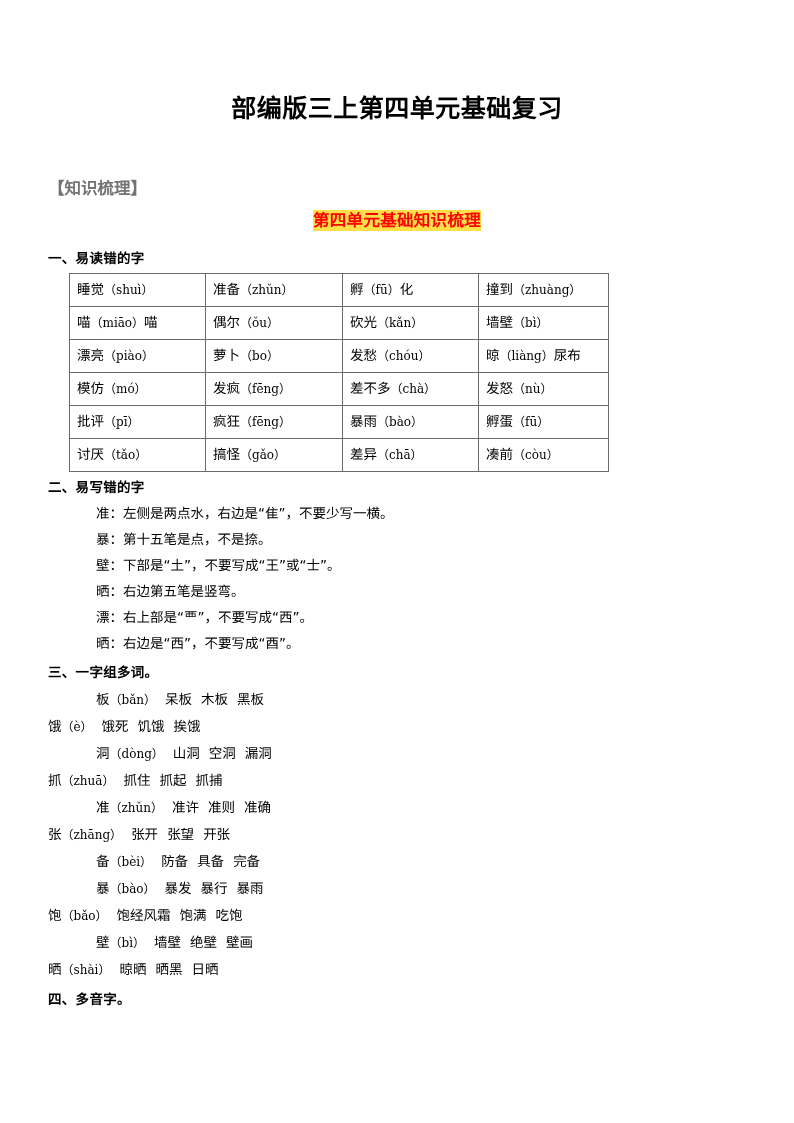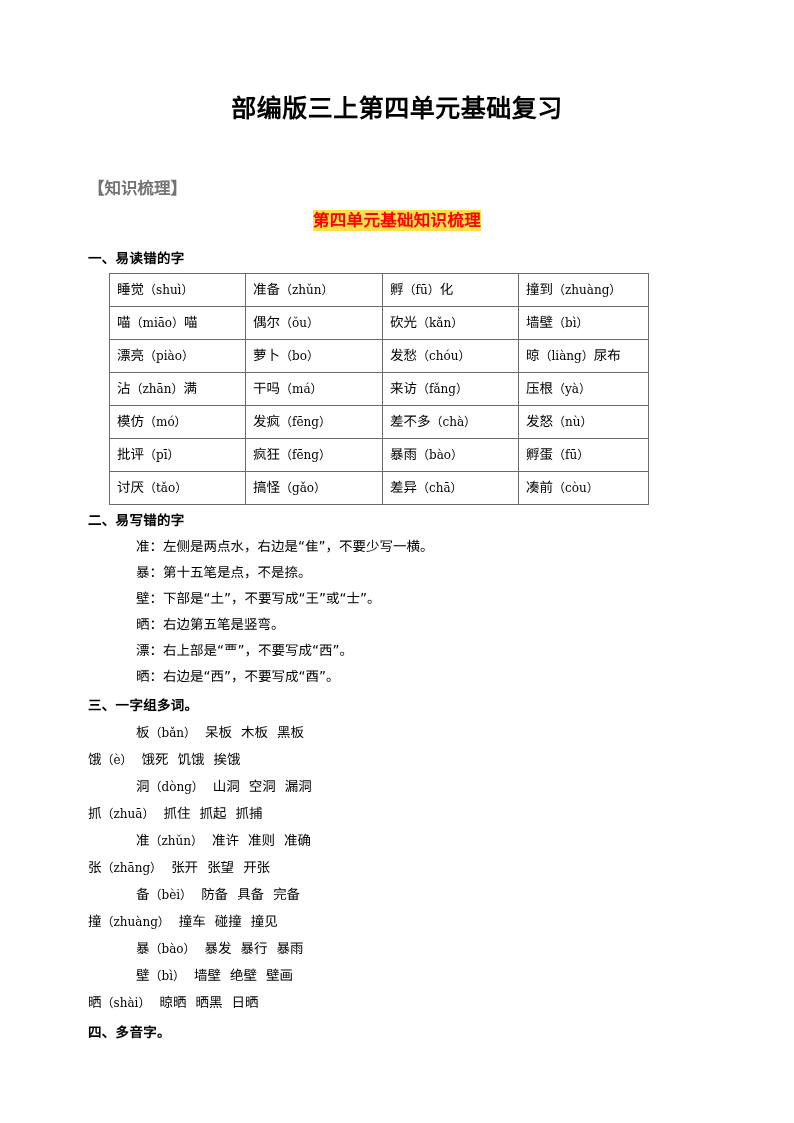--- a/index.html
+++ b/index.html
@@ -18,21 +18,21 @@
     -webkit-font-smoothing: none;
   }
 
   .page {
     position: absolute;
     left: 0;
     top: 0;
     width: 794px;
     height: 799px;
     box-sizing: border-box;
-    padding: 0 88px;
+    padding: 0 48px;
   }
 
   
   .doc-title {
     text-align: center;
     font-size: 25px;
     font-weight: bold;
     letter-spacing: 0.5px;
     margin: 0;
     padding-top: 93px;
@@ -179,26 +179,20 @@
           <td><span>砍光</span><span class="py">（kǎn）</span></td>
           <td><span>墙壁</span><span class="py">（bì）</span></td>
         </tr>
         <tr>
           <td><span>漂亮</span><span class="py">（piào）</span></td>
           <td><span>萝卜</span><span class="py">（bo）</span></td>
           <td><span>发愁</span><span class="py">（chóu）</span></td>
           <td><span>晾</span><span class="py">（liàng）</span><span>尿布</span></td>
         </tr>
         <tr>
-          <td><span>沾</span><span class="py">（zhān）</span><span>满</span></td>
-          <td><span>干吗</span><span class="py">（má）</span></td>
-          <td><span>来访</span><span class="py">（fǎng）</span></td>
-          <td><span>压根</span><span class="py">（yà）</span></td>
-        </tr>
-        <tr>
           <td><span>模仿</span><span class="py">（mó）</span></td>
           <td><span>发疯</span><span class="py">（fēng）</span></td>
           <td><span>差不多</span><span class="py">（chà）</span></td>
           <td><span>发怒</span><span class="py">（nù）</span></td>
         </tr>
         <tr>
           <td><span>批评</span><span class="py">（pī）</span></td>
           <td><span>疯狂</span><span class="py">（fēng）</span></td>
           <td><span>暴雨</span><span class="py">（bào）</span></td>
           <td><span>孵蛋</span><span class="py">（fū）</span></td>
@@ -233,24 +227,24 @@
       <div class="wg-row">
         <div class="wg-left"><span class="wg-head">洞</span><span class="py">（dòng）</span><span class="gap"></span><span class="wg-words">山洞</span><span class="gap"></span><span class="wg-words">空洞</span><span class="gap"></span><span class="wg-words">漏洞</span></div>
         <div class="wg-right"><span class="wg-head">抓</span><span class="py">（zhuā）</span><span class="gap"></span><span class="wg-words">抓住</span><span class="gap"></span><span class="wg-words">抓起</span><span class="gap"></span><span class="wg-words">抓捕</span></div>
       </div>
       <div class="wg-row">
         <div class="wg-left"><span class="wg-head">准</span><span class="py">（zhǔn）</span><span class="gap"></span><span class="wg-words">准许</span><span class="gap"></span><span class="wg-words">准则</span><span class="gap"></span><span class="wg-words">准确</span></div>
         <div class="wg-right"><span class="wg-head">张</span><span class="py">（zhāng）</span><span class="gap"></span><span class="wg-words">张开</span><span class="gap"></span><span class="wg-words">张望</span><span class="gap"></span><span class="wg-words">开张</span></div>
       </div>
       <div class="wg-row">
         <div class="wg-left"><span class="wg-head">备</span><span class="py">（bèi）</span><span class="gap"></span><span class="wg-words">防备</span><span class="gap"></span><span class="wg-words">具备</span><span class="gap"></span><span class="wg-words">完备</span></div>
-        <div class="wg-right"><span class="wg-head">撞</span><span class="py">（zhuàng）</span><span class="gap"></span><span class="wg-words">撞车</span><span class="gap"></span><span class="wg-words">碰撞</span><span class="gap"></span><span class="wg-words">撞见</span></div>
       </div>
       <div class="wg-row">
         <div class="wg-left"><span class="wg-head">暴</span><span class="py">（bào）</span><span class="gap"></span><span class="wg-words">暴发</span><span class="gap"></span><span class="wg-words">暴行</span><span class="gap"></span><span class="wg-words">暴雨</span></div>
+        <div class="wg-right"><span class="wg-head">饱</span><span class="py">（bǎo）</span><span class="gap"></span><span class="wg-words">饱经风霜</span><span class="gap"></span><span class="wg-words">饱满</span><span class="gap"></span><span class="wg-words">吃饱</span></div>
       </div>
       <div class="wg-row">
         <div class="wg-left"><span class="wg-head">壁</span><span class="py">（bì）</span><span class="gap"></span><span class="wg-words">墙壁</span><span class="gap"></span><span class="wg-words">绝壁</span><span class="gap"></span><span class="wg-words">壁画</span></div>
         <div class="wg-right"><span class="wg-head">晒</span><span class="py">（shài）</span><span class="gap"></span><span class="wg-words">晾晒</span><span class="gap"></span><span class="wg-words">晒黑</span><span class="gap"></span><span class="wg-words">日晒</span></div>
       </div>
     </div>
 
   <div class="sec-heading sec-4">四、多音字。</div>
 
 </div>

